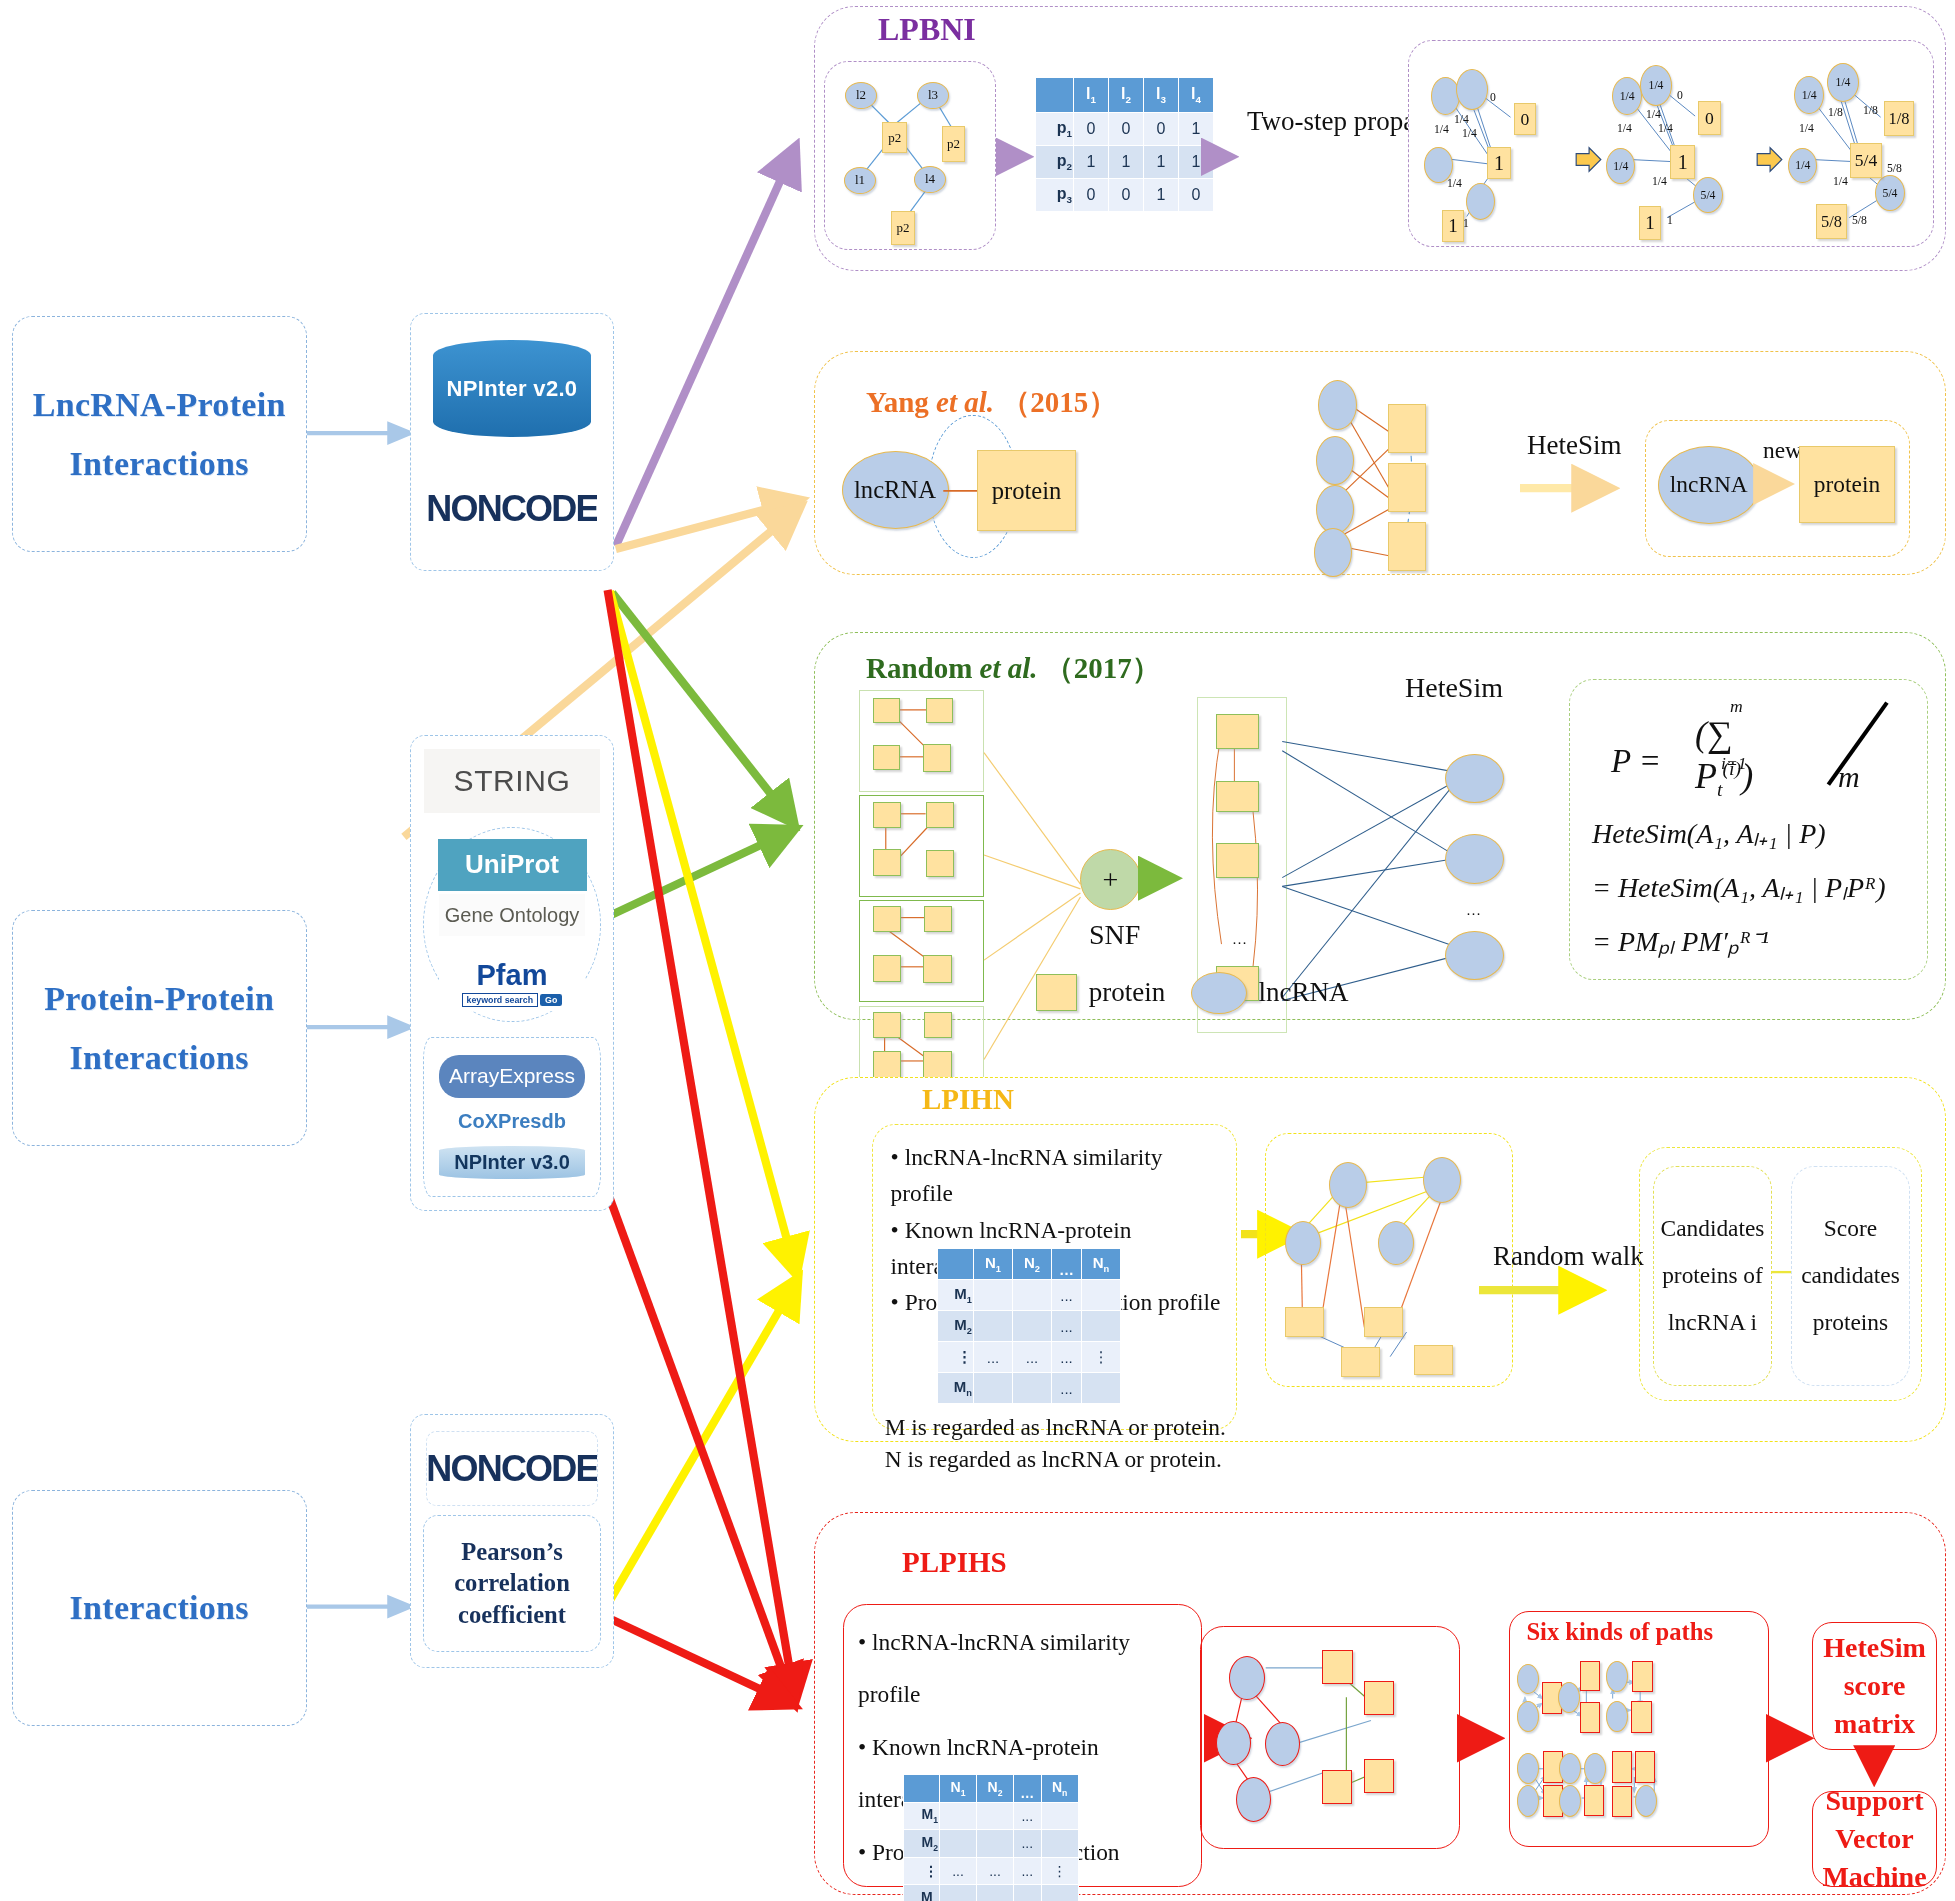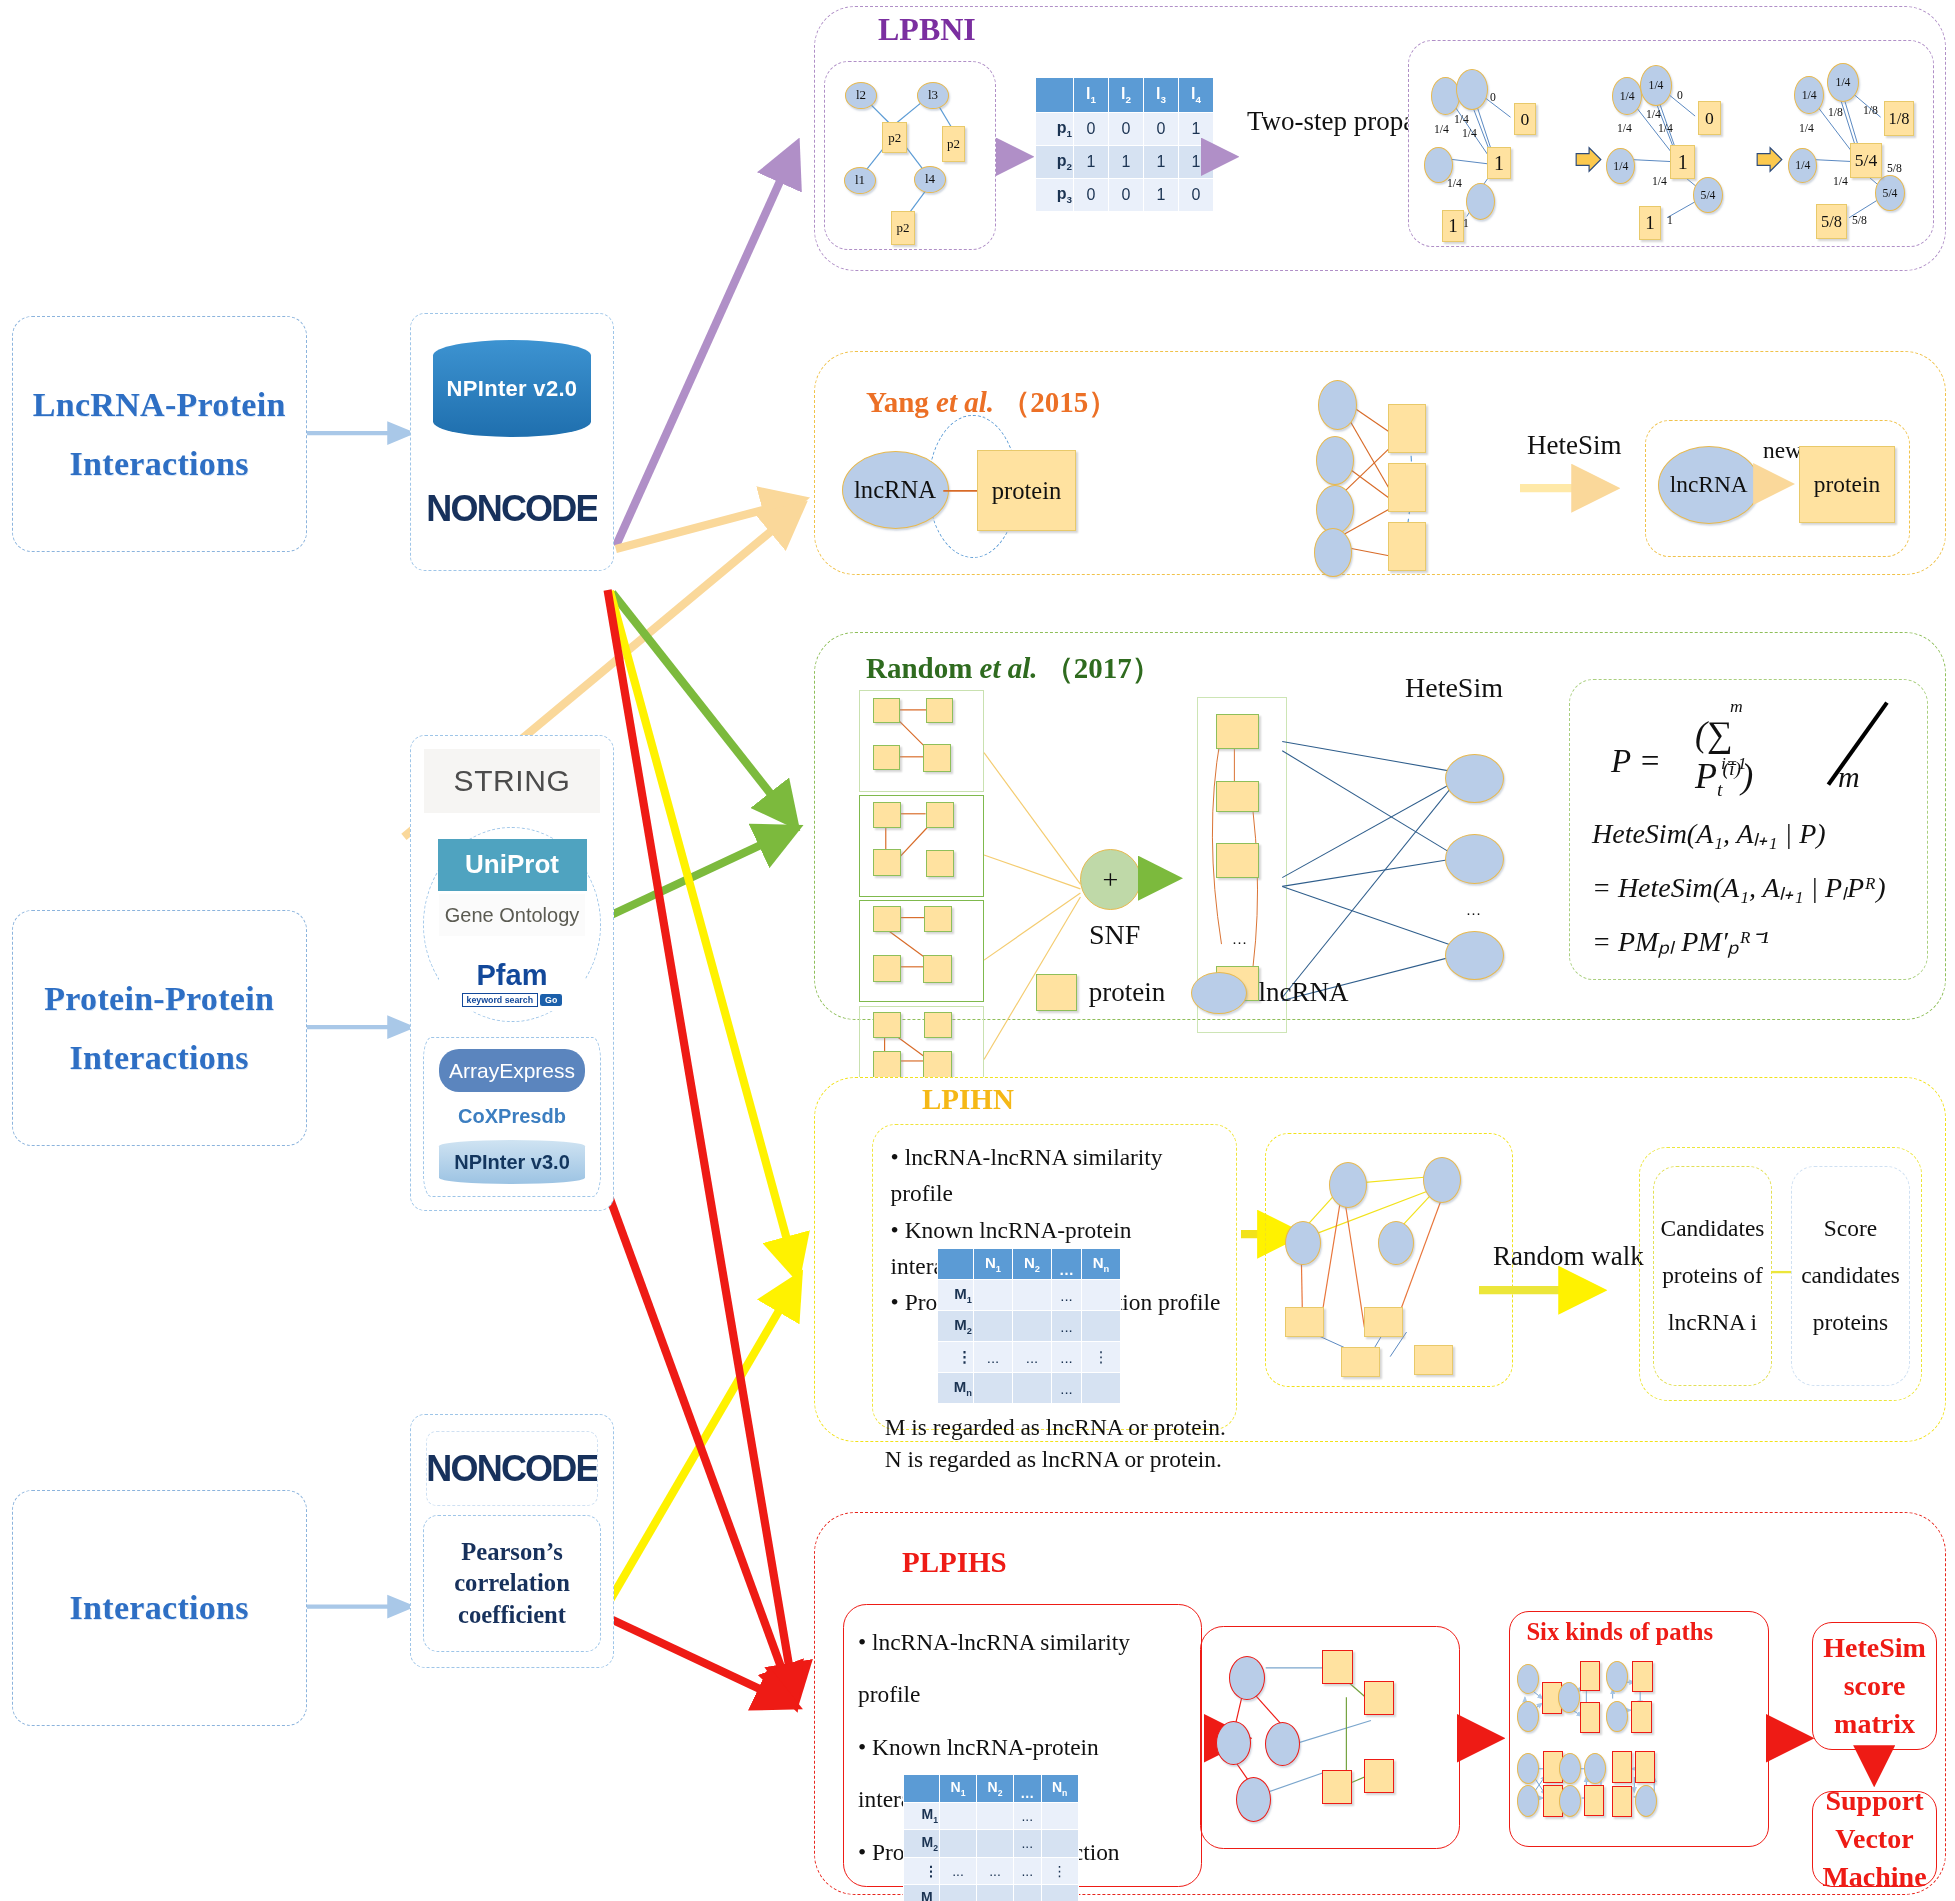--- a/index.html
+++ b/index.html
@@ -165,21 +165,21 @@
       <div>Pfam</div>
       <div style="display:flex;gap:2.9px;align-items:center;margin-top:1.2px;">
         <span style="font-size:8.8px;border:0.6px solid #12489a;padding:0.6px 3.5px;font-weight:700;">keyword search</span>
         <span style="font-size:8.8px;background:#1b5faa;color:#fff;border-radius:2.3px;padding:0.6px 4.7px;">Go</span>
       </div>
     </div>
   </div>
   <div style="width:176px;height:158px;border:0.9px dashed #9ec5e8;border-radius:8.2px/23.4px;display:flex;flex-direction:column;align-items:center;justify-content:center;gap:1.2px;">
     <div class="logo logo-ae" style="width:146px;height:43px;font-size:21px;">ArrayExpress</div>
     <div class="logo logo-coxp" style="width:146px;height:46px;font-size:20px;">CoXPresdb</div>
-    <div class="logo logo-np3" style="width:146px;height:44px;font-size:20px;">NPInter v3.0</div>
+    <div class="logo logo-np3" style="width:146px;height:33px;font-size:20px;">NPInter v3.0</div>
   </div>
 </div>
 
 <div class="abs dbbox" style="left:410px;top:1414px;width:202px;height:240px;padding:5.9px 0;justify-content:flex-start;">
   <div class="logo logo-noncode" style="width:170px;height:73px;font-size:36px;margin-top:10.5px;border:0.9px dashed #cfe0f2;border-radius:10.5px;">NONCODE</div>
   <div class="pearson" style="width:176px;height:135px;margin-top:8.2px;">Pearson’s correlation coefficient</div>
 </div>
 
 <div class="abs panel p-lpbni" style="left:814px;top:5.9px;width:1130px;height:263px;"></div>
 <div class="abs ptitle t-lpbni" style="left:878px;top:10.5px;">LPBNI</div>

